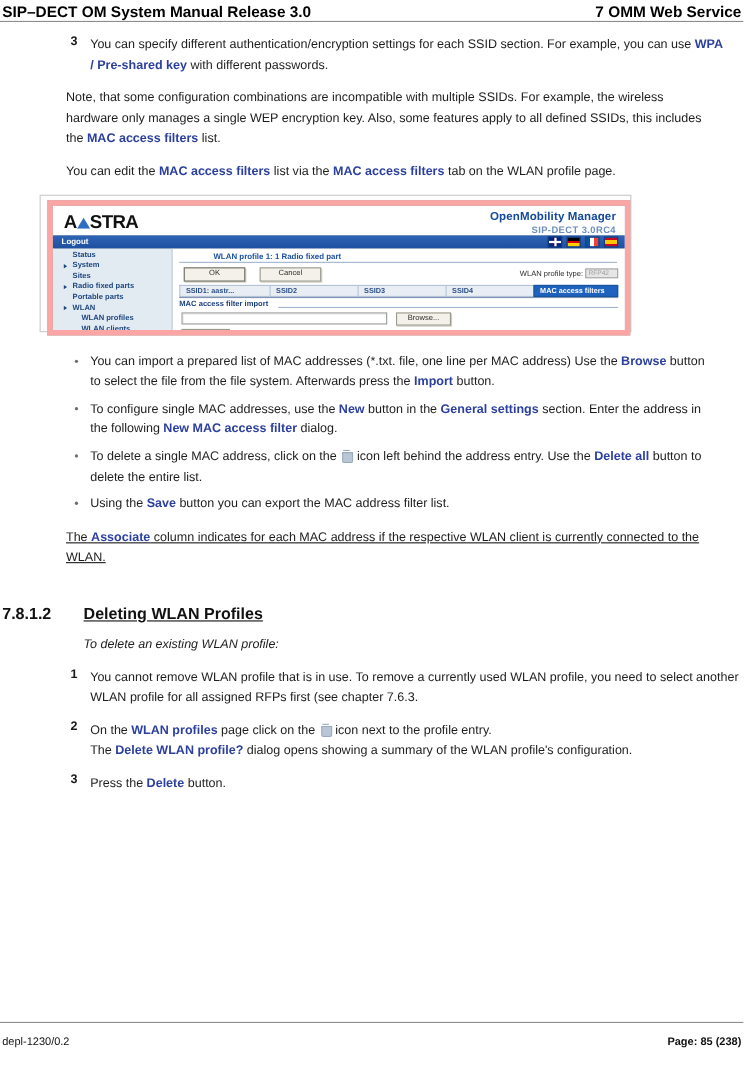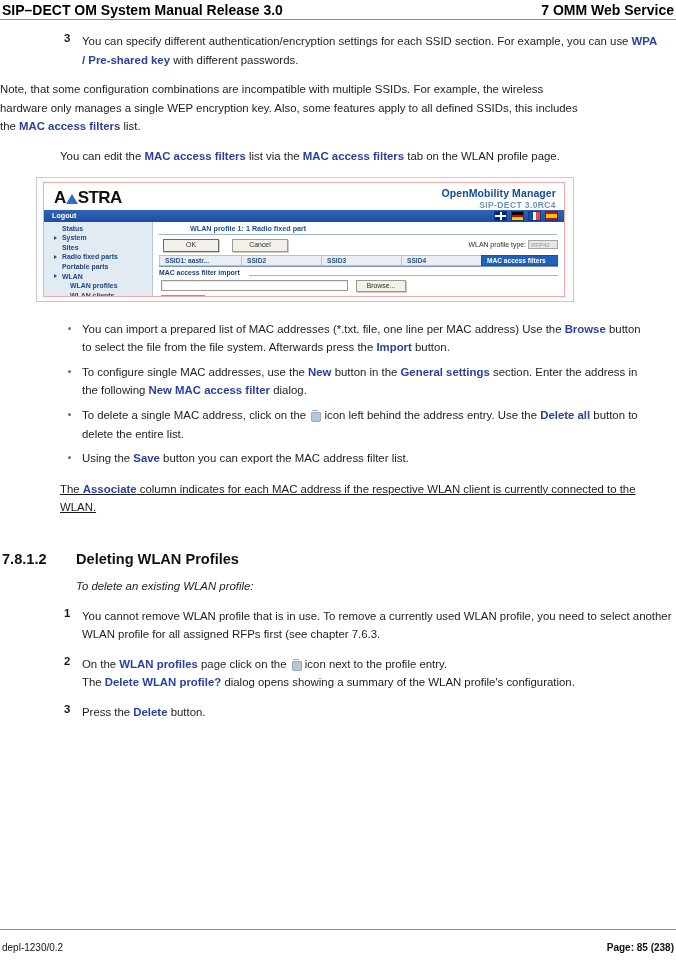--- a/index.html
+++ b/index.html
@@ -44,36 +44,37 @@
     display:block;
   }
   .trash-inline b{
     position:absolute;left:1px;top:0px;width:6px;height:1.5px;background:#9aabbe;display:block;
   }
 
   
   .h3{
     font-size:14.6px;font-weight:bold;color:#111;margin:0 0 10px 0;position:relative;
     padding-left:0;
+    text-decoration:underline;
   }
   .h3 .secnum{display:inline-block;width:74px;}
 
   
   .shot{
     position:relative;width:538px;height:125px;margin:8px 0 0 36px;
     background:#ffffff;
     filter:blur(0.18px);
   }
   .shot-outer{
     position:absolute;left:0;top:0;right:0;bottom:0;
     border:1px solid #c9c9c9;background:#fdfdfd;
   }
   .shot-inner{
     position:absolute;left:7px;top:5px;width:520px;height:113px;
-    border:1px solid #fca5a5;background:#a3a3a3;overflow:hidden;
+    border:5px solid #fca5a5;background:#a3a3a3;overflow:hidden;
     box-shadow:0 0 0 1px #ededed inset;
   }
   .app-head{position:absolute;left:0;top:0;width:520px;height:27px;background:#fff;}
   .logo{
     position:absolute;left:10px;top:5px;font-size:17px;font-weight:bold;
     letter-spacing:-0.6px;color:#111;font-family:"Liberation Sans",sans-serif;
   }
   .logo .ww{
     display:inline-block;width:12px;height:11px;vertical-align:-1px;position:relative;
     overflow:hidden;
@@ -185,21 +186,21 @@
   </div>
   <div class="rule-top"></div>
 
   <div class="content">
 
     <div class="numitem" style="margin-left:60px;width:580px;margin-top:6px;">
       <span class="num">3</span>
       <p class="para"><span>You can specify different authentication/encryption settings for each SSID section. For example, you can use </span><span class="hl">WPA / Pre-shared key</span><span> with different passwords.</span></p>
     </div>
 
-    <div class="block" style="width:580px;">
+    <div class="block" style="margin-left:60px;width:580px;">
       <p class="para"><span>Note, that some configuration combinations are incompatible with multiple SSIDs. For example, the wireless hardware only manages a single WEP encryption key. Also, some features apply to all defined SSIDs, this includes the </span><span class="hl">MAC access filters</span><span> list.</span></p>
     </div>
 
     <div class="block" style="margin-left:60px;width:583px;">
       <p class="para"><span>You can edit the </span><span class="hl">MAC access filters</span><span> list via the </span><span class="hl">MAC access filters</span><span> tab on the WLAN profile page.</span></p>
     </div>
 
     <div class="shot">
       <div class="shot-outer"></div>
       <div class="shot-inner">

